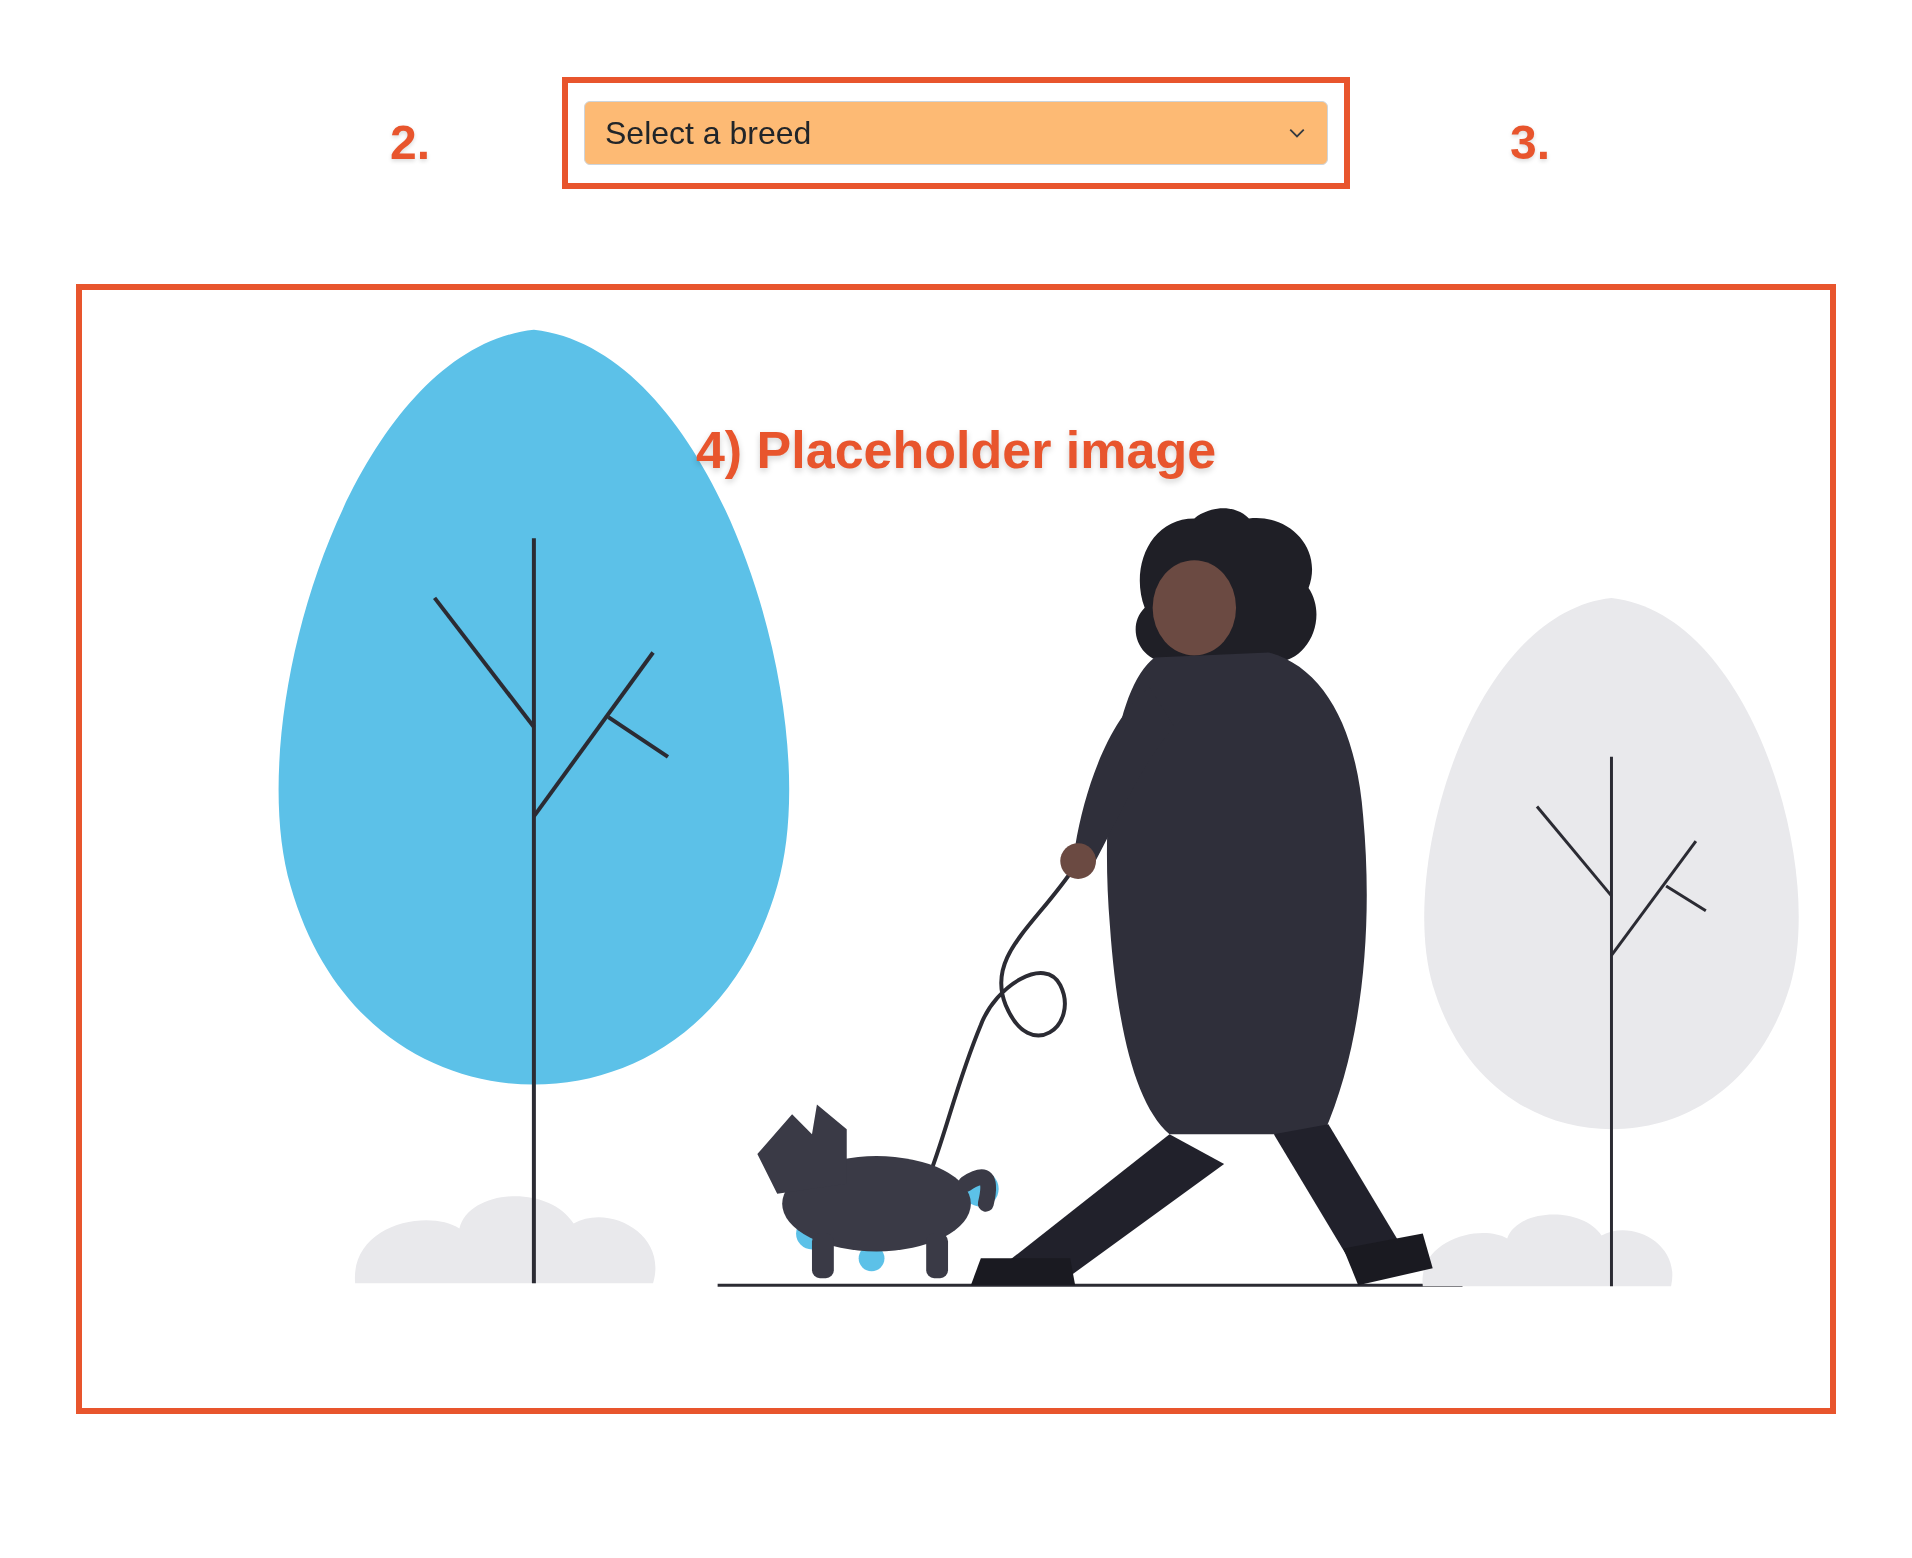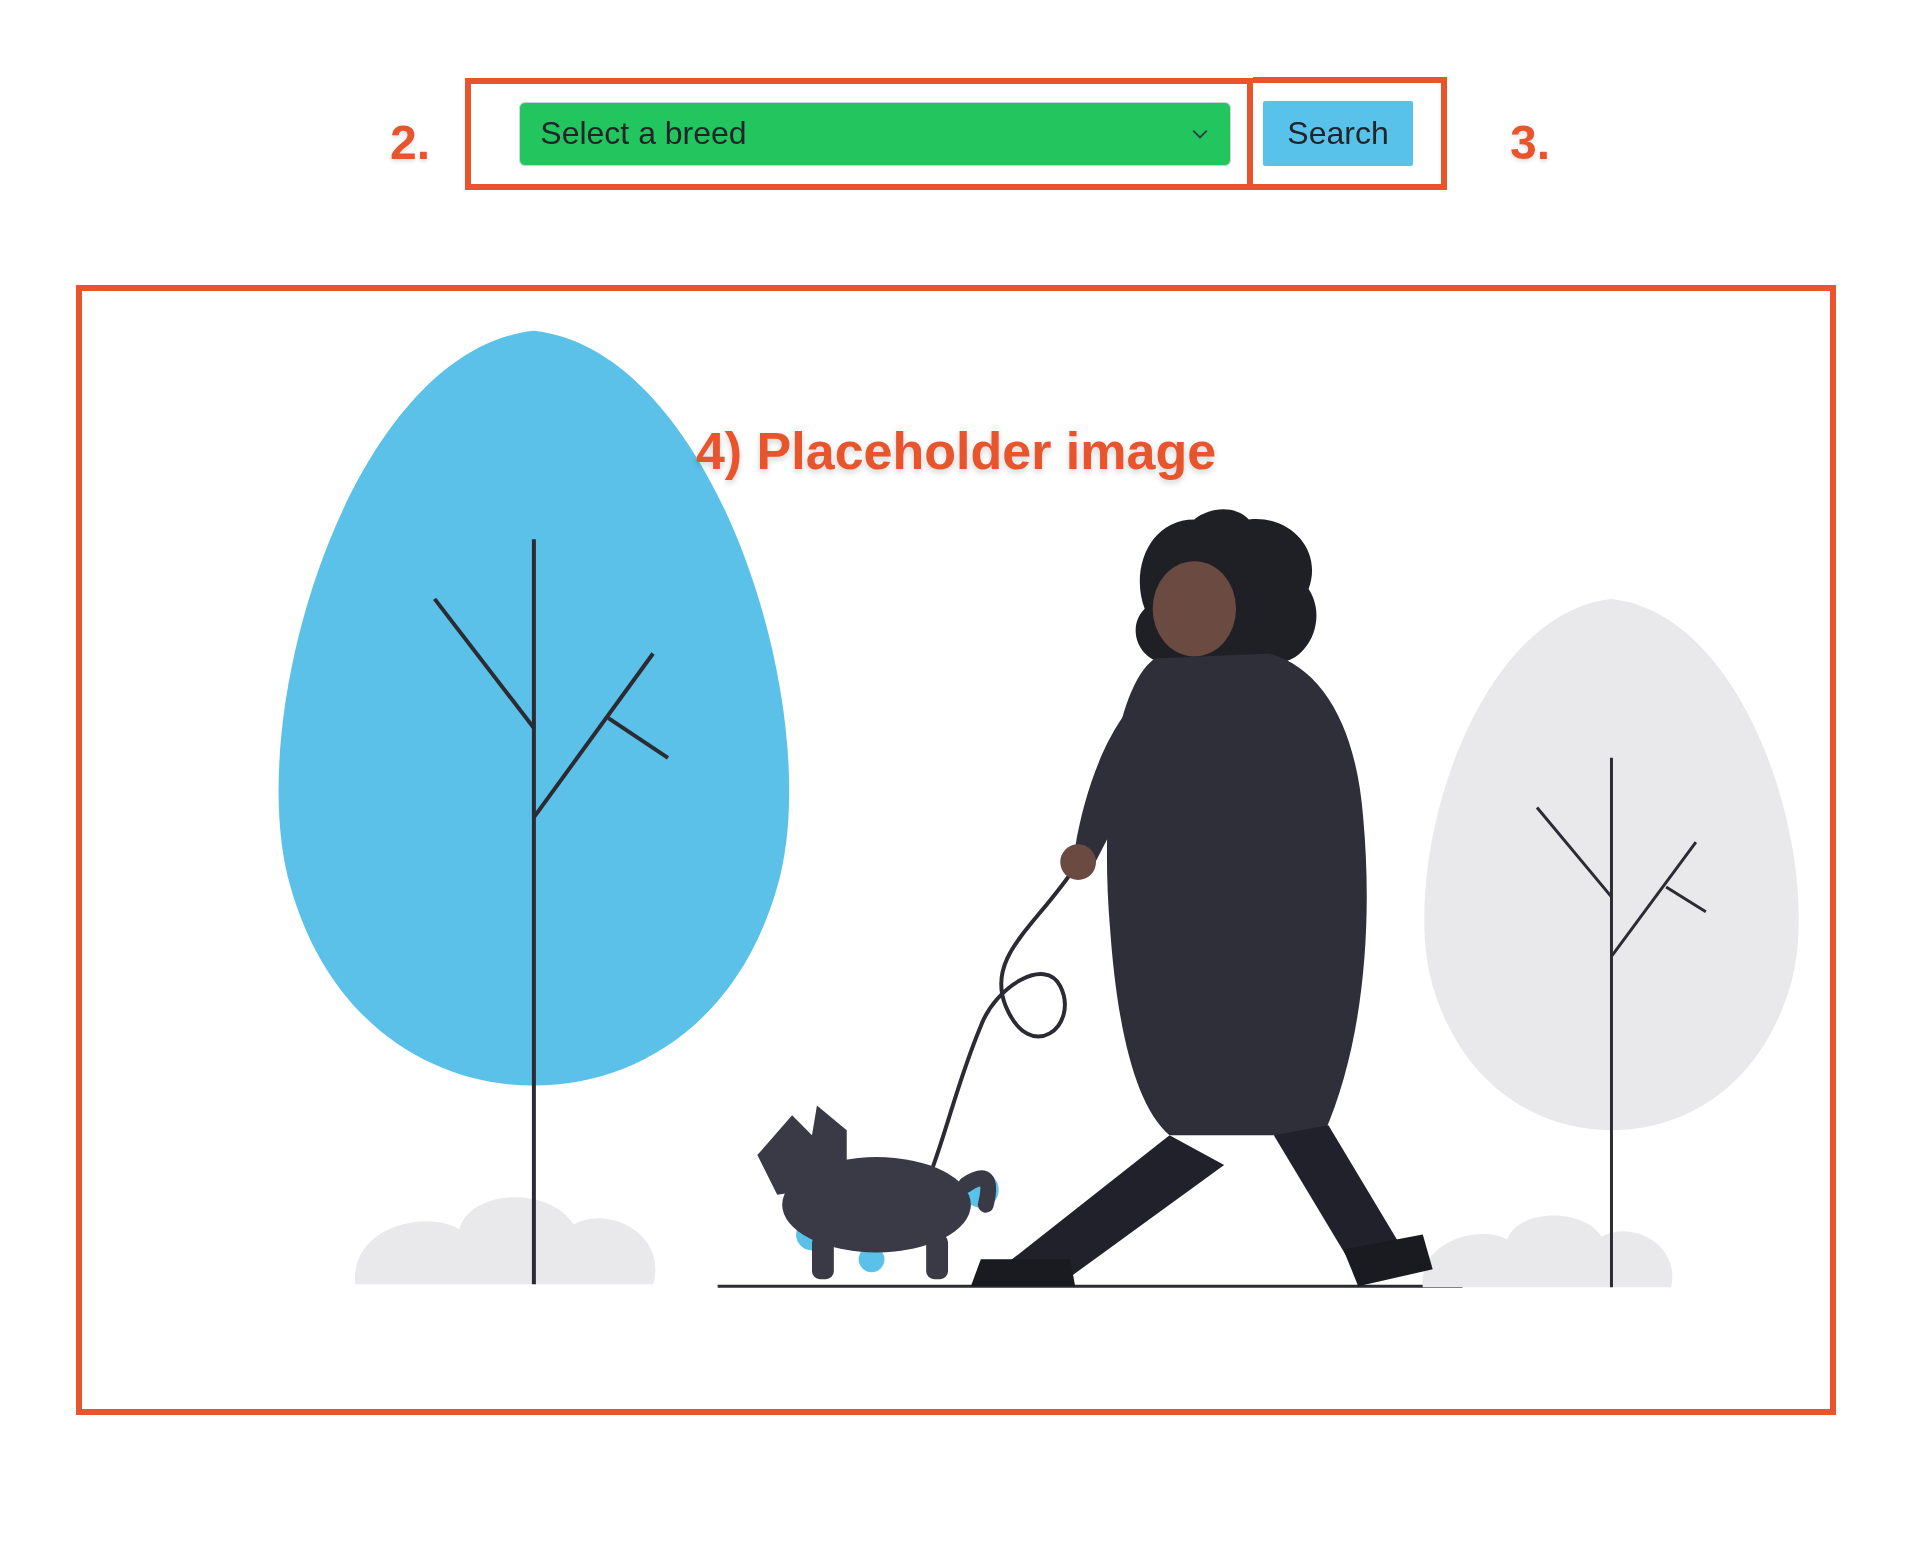--- a/index.html
+++ b/index.html
@@ -69,28 +69,27 @@
       text-shadow: 0 2px 4px rgba(0,0,0,0.15);
     }
     .select-box-frame {
       border: 6px solid #e8552d;
       padding: 18px 16px;
       width: 788px;
     }
     .select-inner {
       border: 1px solid #ced4da;
       border-radius: 6px;
-      background: #22c55e;
+      background: #fdba74;
       height: 64px;
       display: flex;
       align-items: center;
       justify-content: space-between;
       padding: 0 20px;
       cursor: pointer;
-      margin-left: 32px;
     }
     .select-label {
       font-size: 32px;
       color: #212529;
     }
     .chevron {
       width: 20px;
       height: 20px;
       display: flex;
       align-items: center;
@@ -157,23 +156,20 @@
     <div class="select-box-frame">
       <div class="select-inner">
         <span class="select-label">Select a breed</span>
         <span class="chevron">
           <svg viewBox="0 0 16 16" width="18" height="18">
               <path d="M2 5 L8 11 L14 5" fill="none" stroke="#343a40" stroke-width="1.6"></path>
             </svg>
         </span>
       </div>
     </div>
-    <div class="search-btn-frame">
-      <button class="search-btn">Search</button>
-    </div>
     <div class="annot-3">3.</div>
   </div>
 
   <div class="placeholder-frame">
     <div class="annot-4">4) Placeholder image</div>
     <svg class="illustration" viewBox="0 0 1760 1130" preserveAspectRatio="xMidYMid meet">
 
       <line x1="640" y1="1002" x2="1390" y2="1002" stroke="#2b2b33" stroke-width="3"></line>
 
       <path d="M275 1000 C270 940 350 925 380 945 C390 905 470 900 495 940 C530 920 590 950 575 1000 Z" fill="#e9e9ec"></path>

